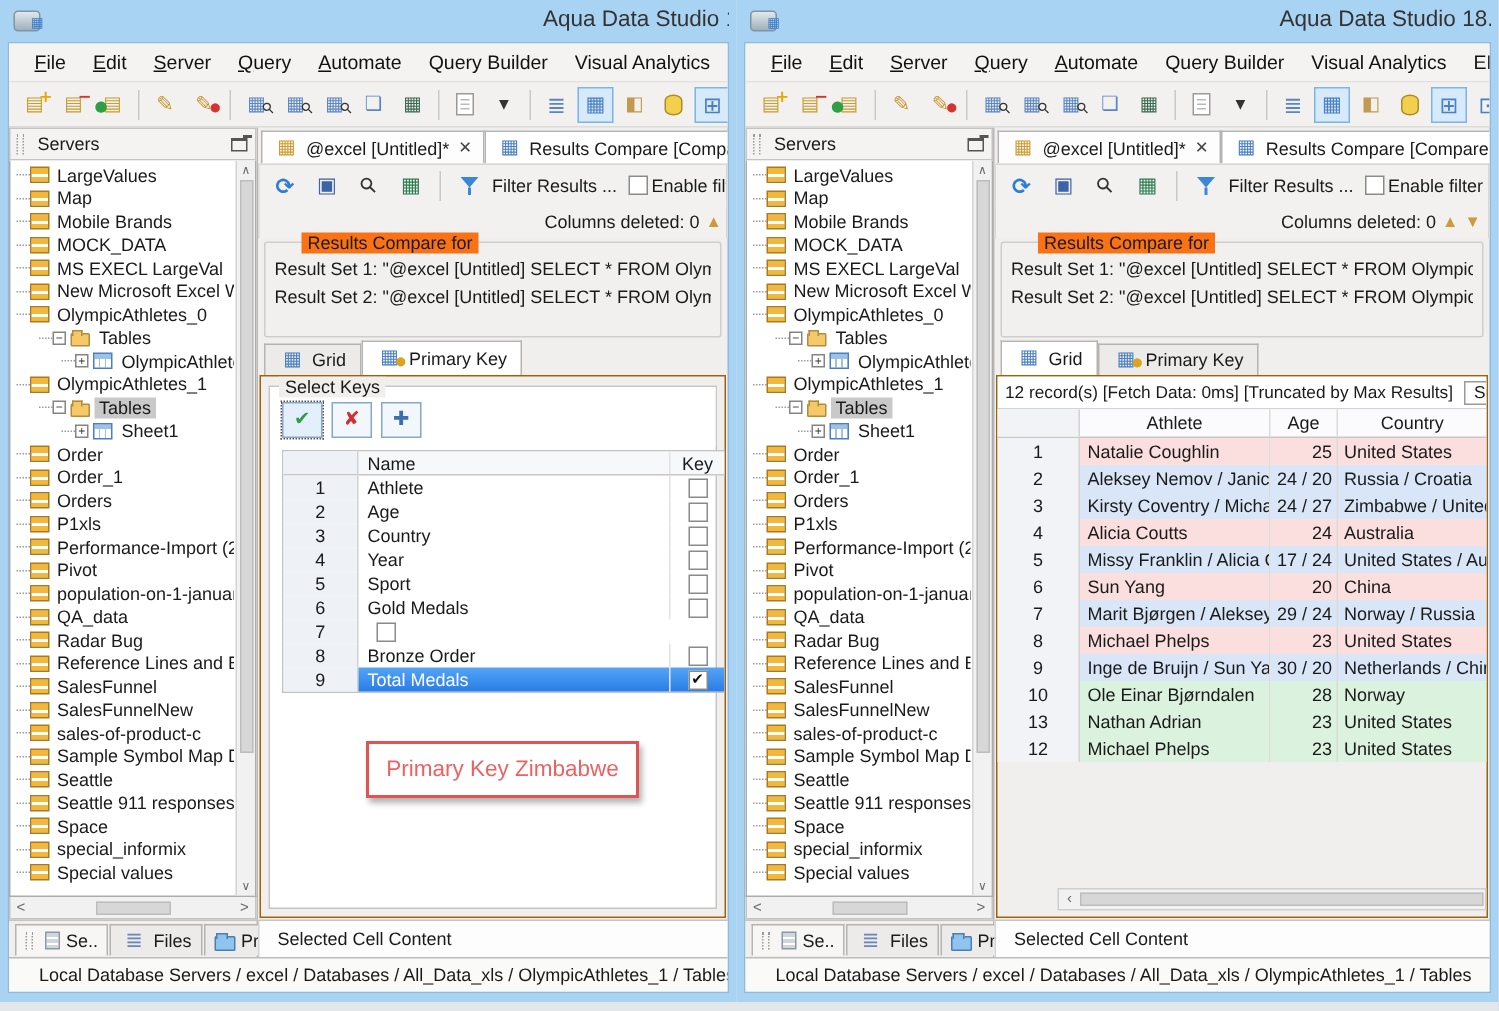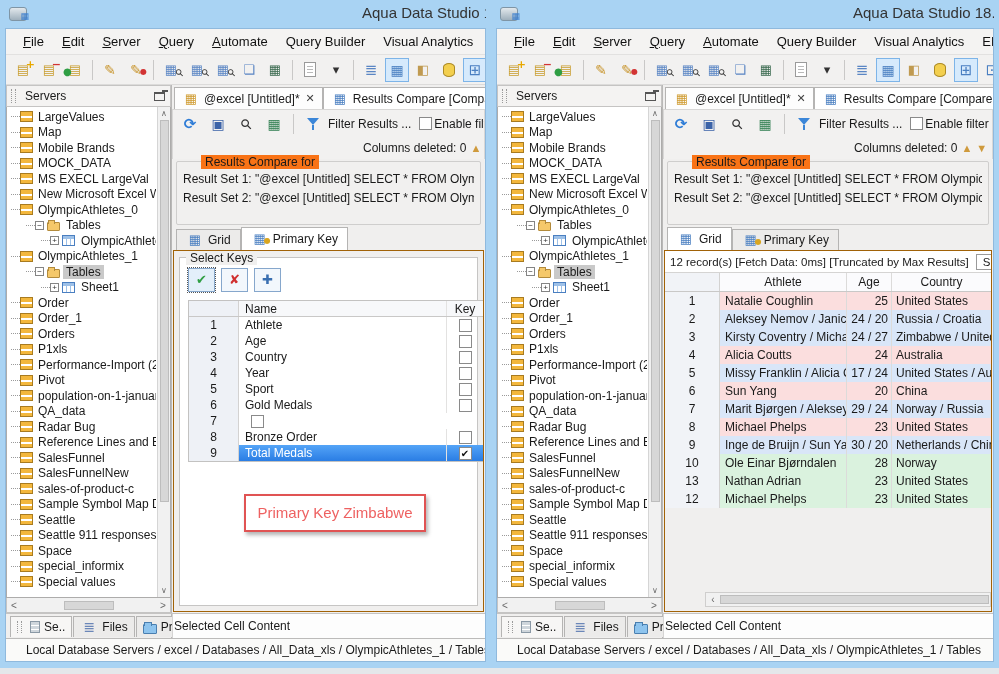--- a/index.html
+++ b/index.html
@@ -91,21 +91,21 @@
   
   .annot{position:absolute;background:#fff;border:2px solid #e05353;color:#ee6161;box-shadow:2px 3px 4px rgba(0,0,0,.3);
     font-size:15px;display:flex;align-items:center;justify-content:center;text-align:center;white-space:pre-line;line-height:1.35;}
   .annot.akeys{left:64px;top:236px;width:182px;height:38px;}
   .annot.agrid{left:15px;top:253px;width:198px;height:70px;}
   
   .bottomrow{height:25px;display:flex;border-top:1px solid #c5c4c3;}
   .sidetabs{width:166px;flex:0 0 auto;display:flex;align-items:center;gap:1px;padding-left:4px;background:#f0efee;border-right:1px solid #b9b8b7;}
   .stab{height:21px;display:inline-flex;align-items:center;gap:4px;padding:0 6px;border:1px solid #b5b4b3;border-bottom:none;background:#ecebea;font-size:12px;white-space:nowrap;}
   .stab.on{background:#f7f6f5;}
-  .statusbar{flex:1;background:#fdfdfd;border-left:1px solid #d5d4d3;display:flex;align-items:center;padding-left:1px;white-space:nowrap;overflow:hidden;}
+  .statusbar{flex:1;background:#fdfdfd;border-left:1px solid #d5d4d3;display:flex;align-items:center;padding-left:12px;white-space:nowrap;overflow:hidden;}
   .breadcrumb{height:23px;background:#fafaf9;border-top:1px solid #bcbbba;display:flex;align-items:center;padding-left:20px;font-size:12px;white-space:nowrap;overflow:hidden;}
   .grip{width:5px;height:14px;border-left:1px dotted #9a9a9a;border-right:1px dotted #9a9a9a;flex:0 0 auto;margin-right:4px;}
   
   .ic{display:inline-block;width:18px;height:18px;position:relative;font-family:"DejaVu Sans",sans-serif;font-size:13px;line-height:18px;text-align:center;vertical-align:middle;flex:0 0 auto;}
   .ic::before{display:block;}
   .ic-app-icon{width:18px;height:14px;border-radius:3px;background:linear-gradient(#e2e8ec,#9fb0bc);border:1px solid #7f95a5;margin-left:4px;}
   .ic-app-icon::after{content:"▦";position:absolute;right:-3px;bottom:-5px;font-size:9px;color:#3a7fd0;}
   .ic-register-server-icon::before{content:"▤";color:#c99d2e;}
   .ic-register-server-icon::after{content:"+";position:absolute;right:-3px;top:-5px;color:#e8a800;font-weight:bold;font-size:11px;}
   .ic-unregister-server-icon::before{content:"▤";color:#c99d2e;}

